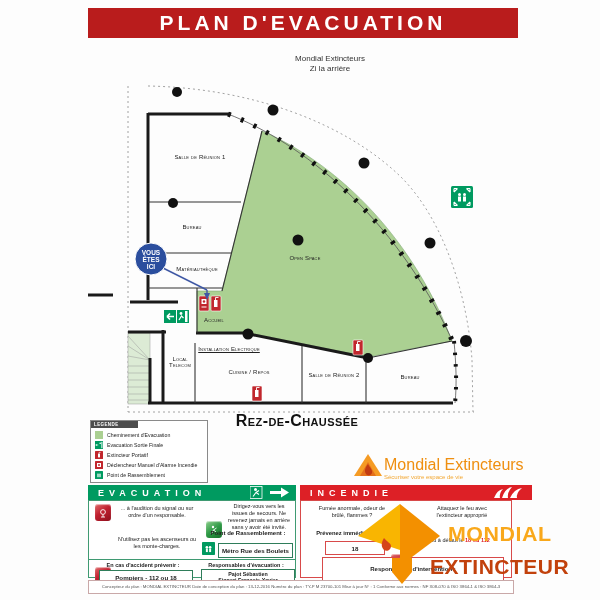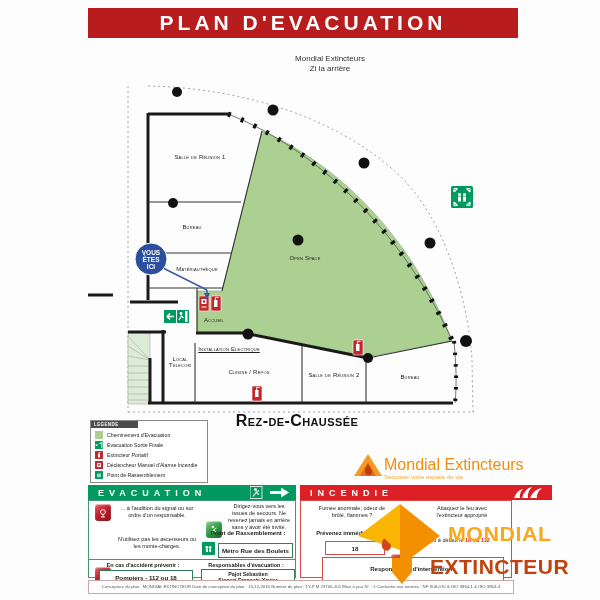--- a/index.html
+++ b/index.html
@@ -25,21 +25,21 @@
   .litem{position:absolute;left:4px;display:flex;align-items:center;gap:4px;font-size:5.2px;color:#222;}
   .lic{width:8px;height:8px;flex:none;}
   
   #brand{left:352px;top:452px;display:flex;align-items:flex-end;gap:0;}
   #brandname{font-size:16px;color:#ef8f10;line-height:1;}
   #brandtag{font-size:6px;color:#f2a733;margin-top:1px;}
   
   .hdr{height:15px;color:#fff;display:flex;align-items:center;}
   .hdr .ht{font-weight:bold;font-size:9px;letter-spacing:5px;margin-left:10px;flex:1;}
   #evhdr{left:88px;top:485px;width:208px;background:#009a60;}
-  #inhdr{left:300px;top:485px;width:252px;background:#dd2026;}
+  #inhdr{left:300px;top:485px;width:232px;background:#dd2026;}
   #evbody{left:88px;top:500px;width:206px;height:76px;border:1px solid #3f9a72;background:#fff;}
   #inbody{left:300px;top:500px;width:210px;height:76px;border:1px solid #d84a4a;background:#fff;}
   .small{font-size:5.5px;line-height:1.25;text-align:center;color:#222;}
   .blabel{font-size:6px;font-weight:bold;color:#222;text-align:center;}
   .vbox{border:1px solid #2f7d5a;background:#fff;font-size:6.2px;font-weight:bold;color:#222;
         display:flex;align-items:center;justify-content:center;text-align:center;}
   .vbox.red{border-color:#d84a4a;}
   .gicon{border-radius:3px;position:relative;box-shadow:inset 0 1px 1px rgba(255,255,255,.6);}
   .gicon.red{background:linear-gradient(145deg,#e06a6a 0%,#c02030 45%,#8e0f1d 100%);}
   .gicon.green{background:linear-gradient(145deg,#8ed08e 0%,#2f9a46 50%,#147029 100%);}

